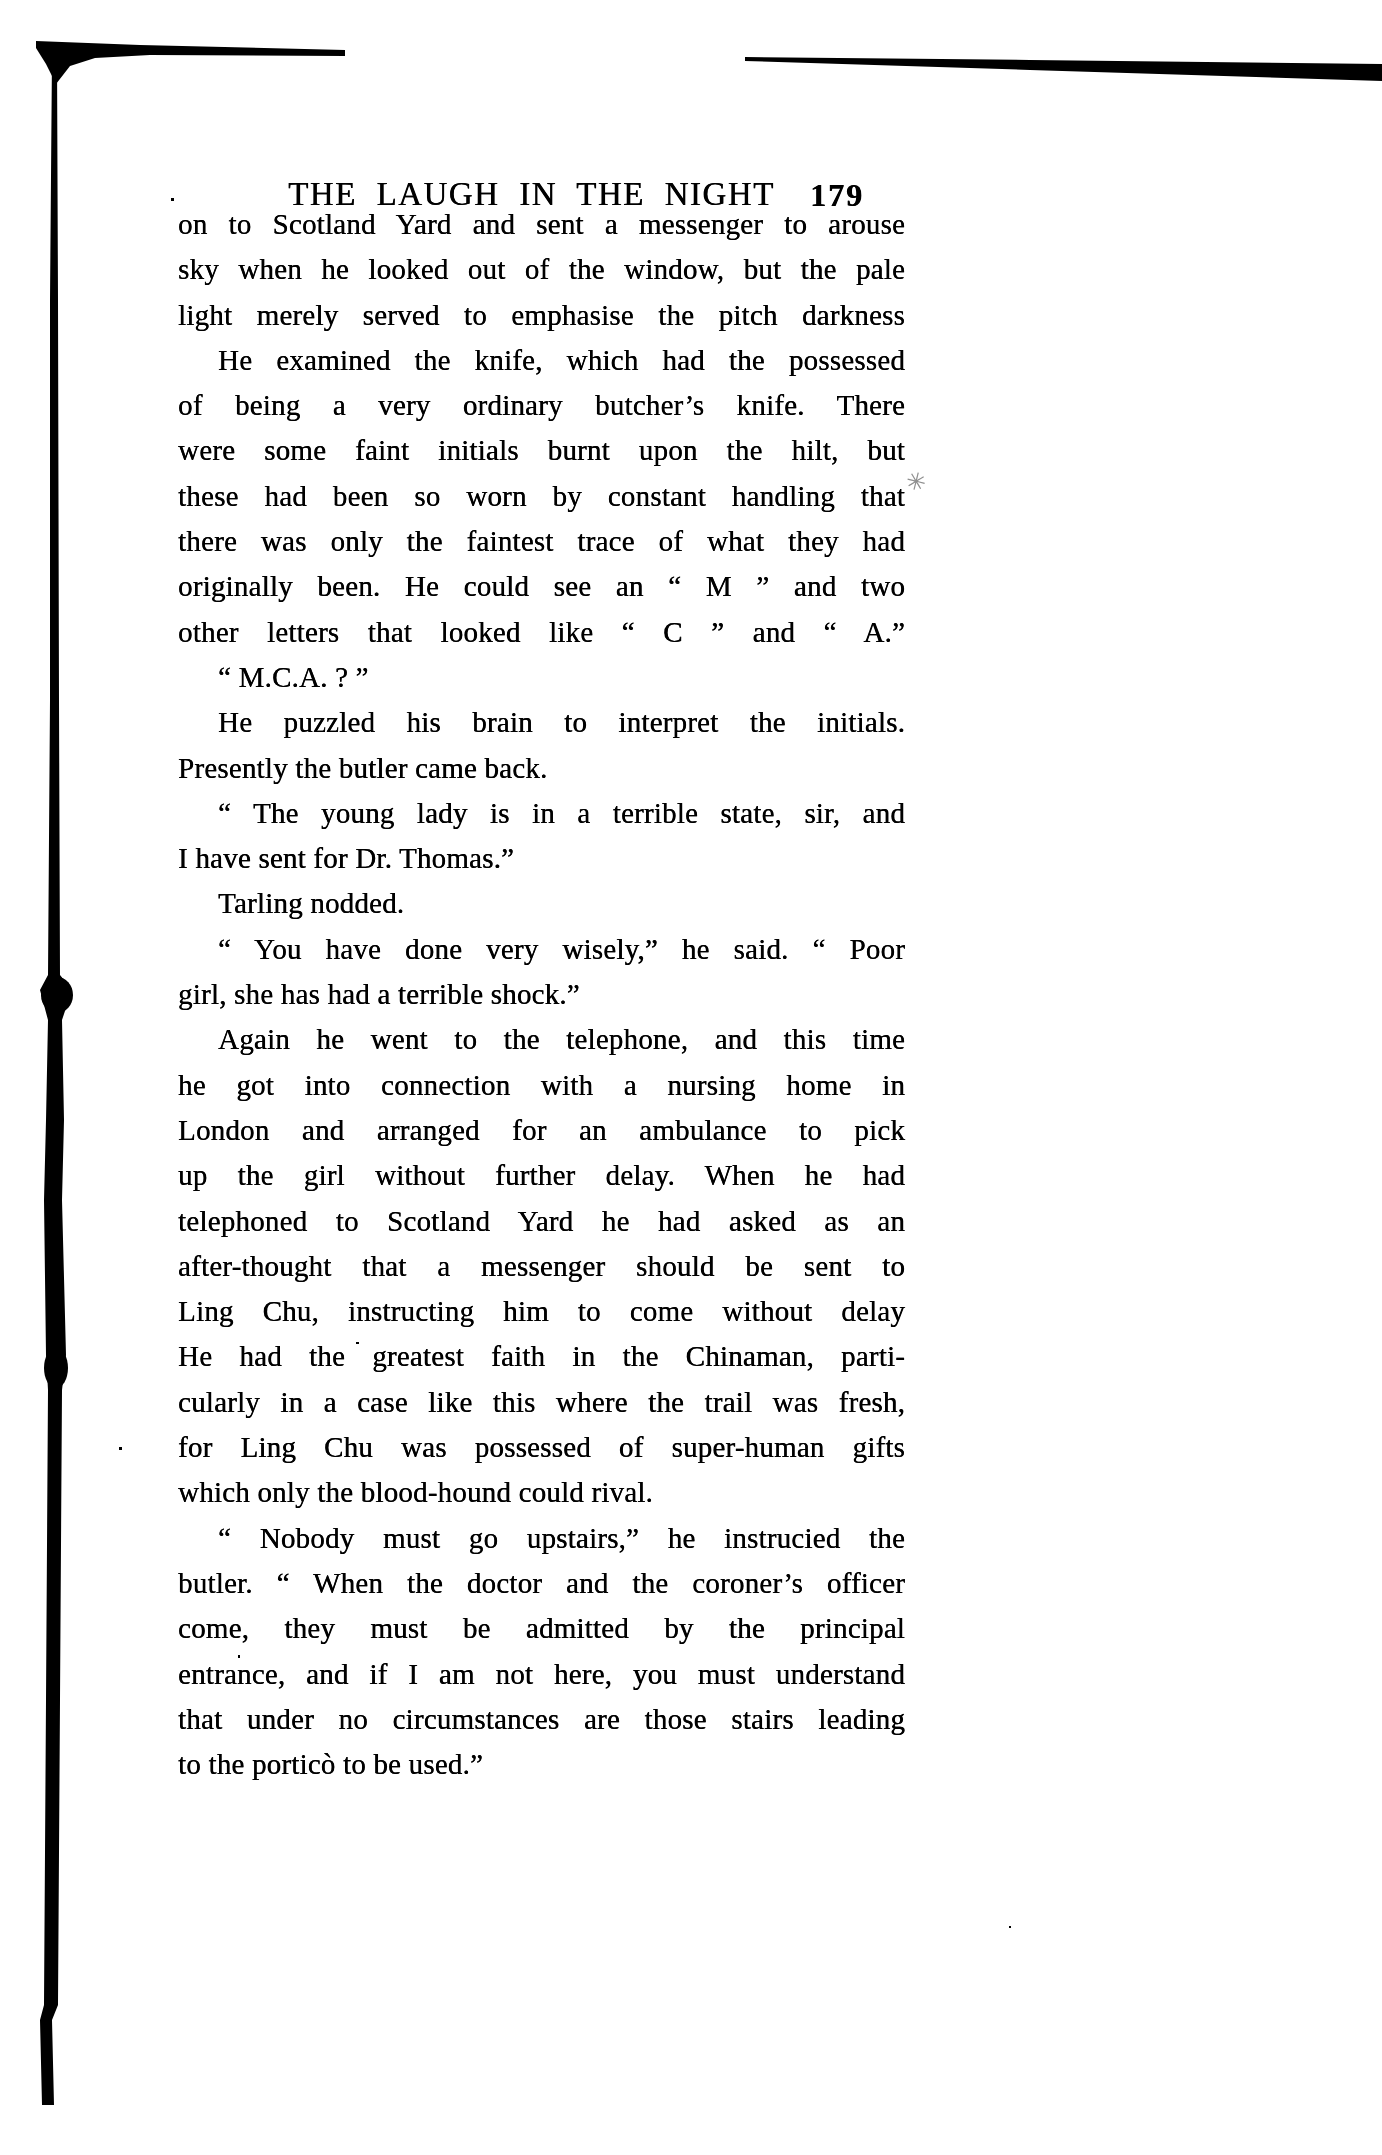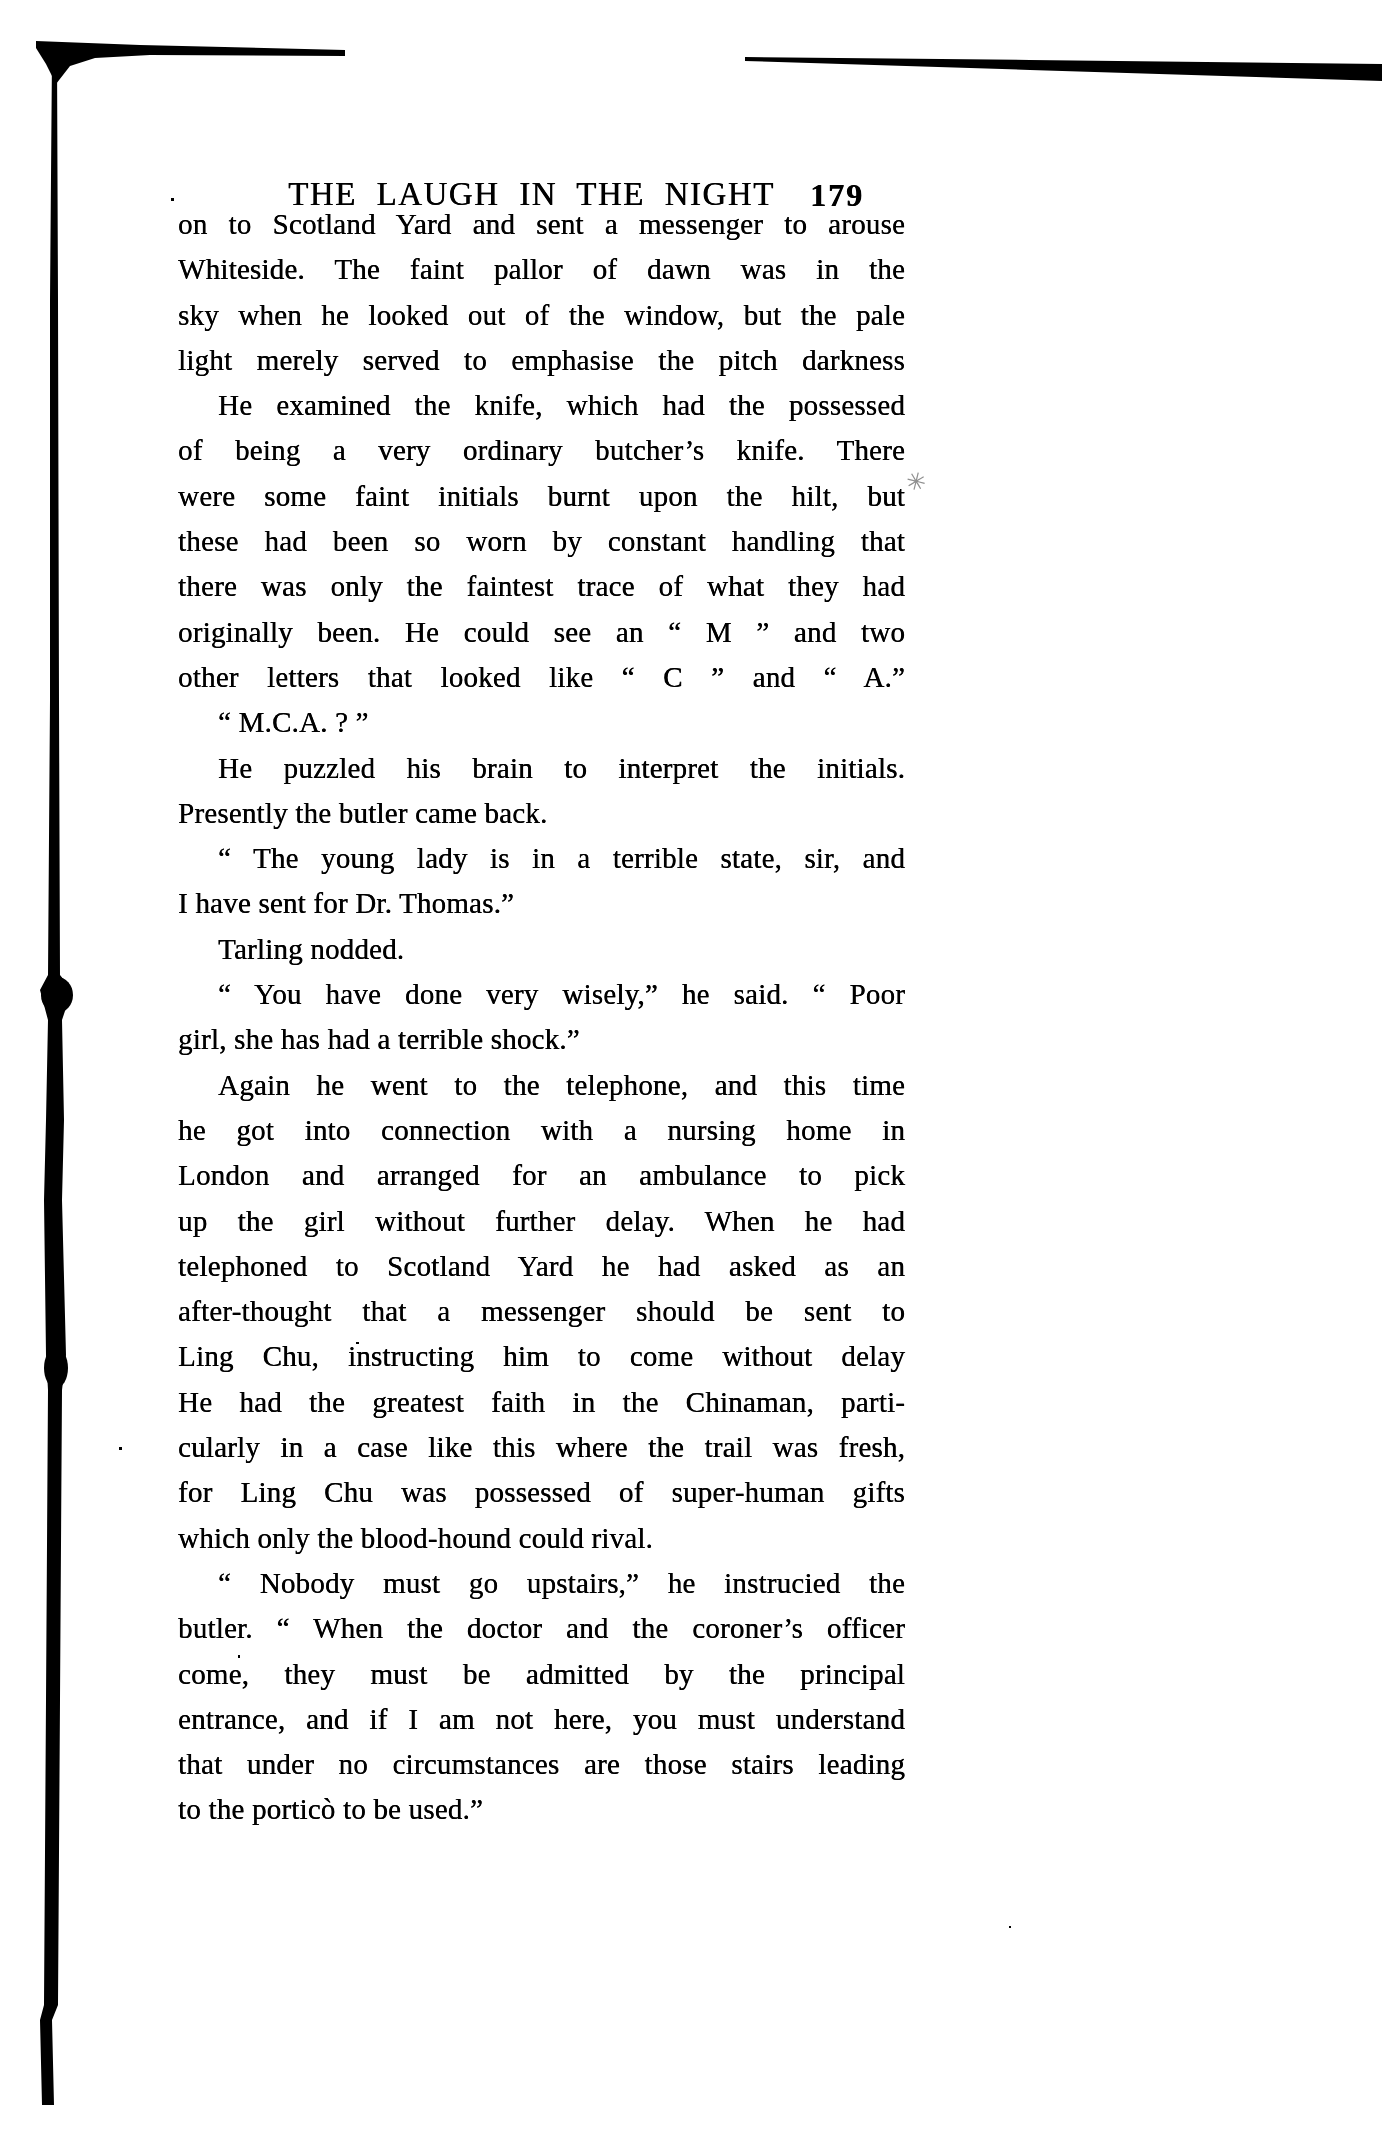--- a/index.html
+++ b/index.html
@@ -62,21 +62,20 @@
 
 <div class="scan-page">
 
   <div class="header">
     <span class="title">THE LAUGH IN THE NIGHT</span>
     <span class="pagenum">179</span>
   </div>
 
   <div class="text-block">
       <div class="line">on to Scotland Yard and sent a messenger to arouse</div>
-      <div class="line">Whiteside.  The faint pallor of dawn was in the</div>
       <div class="line">sky when he looked out of the window, but the pale</div>
       <div class="line">light merely served to emphasise the pitch darkness</div>
       <div class="line indent">He examined the knife, which had the possessed</div>
       <div class="line">of being a very ordinary butcher’s knife.  There</div>
       <div class="line">were some faint initials burnt upon the hilt, but</div>
       <div class="line">these had been so worn by constant handling that</div>
       <div class="line">there was only the faintest trace of what they had</div>
       <div class="line">originally been.  He could see an “ M ” and two</div>
       <div class="line">other letters that looked like “ C ” and “ A.”</div>
       <div class="line last indent">“ M.C.A. ? ”</div>

